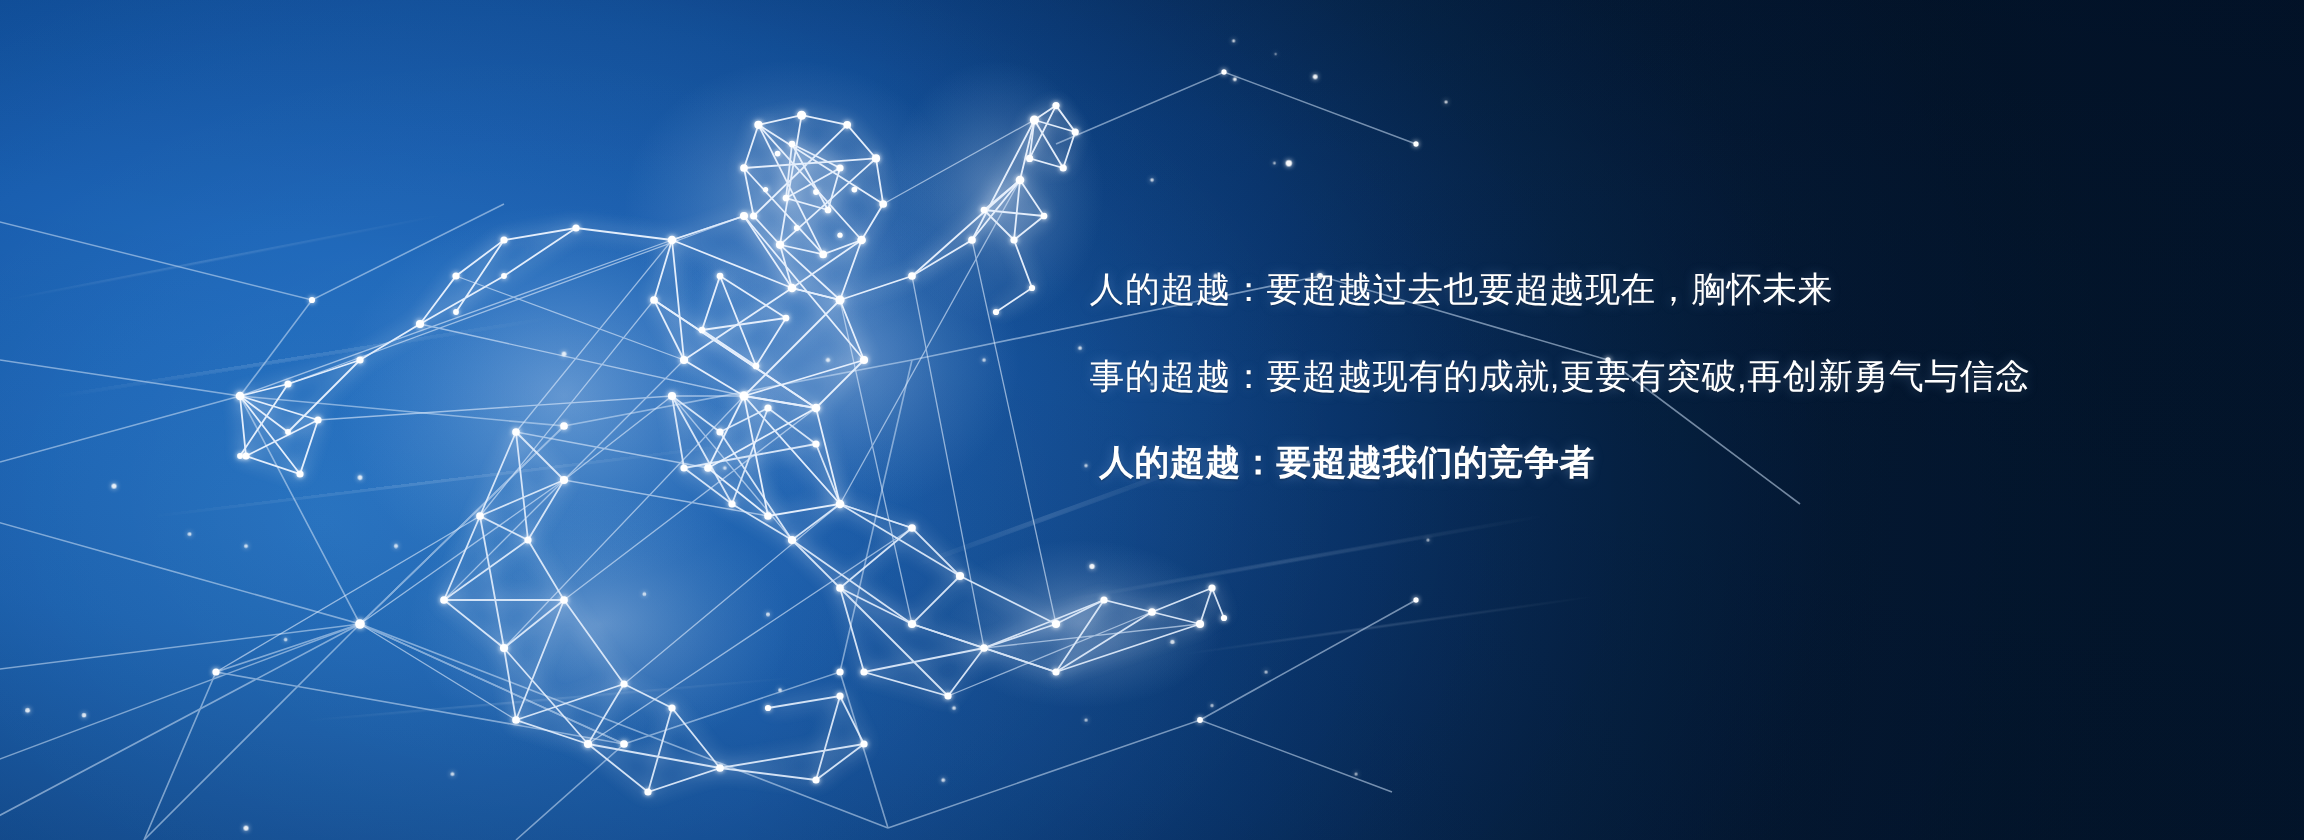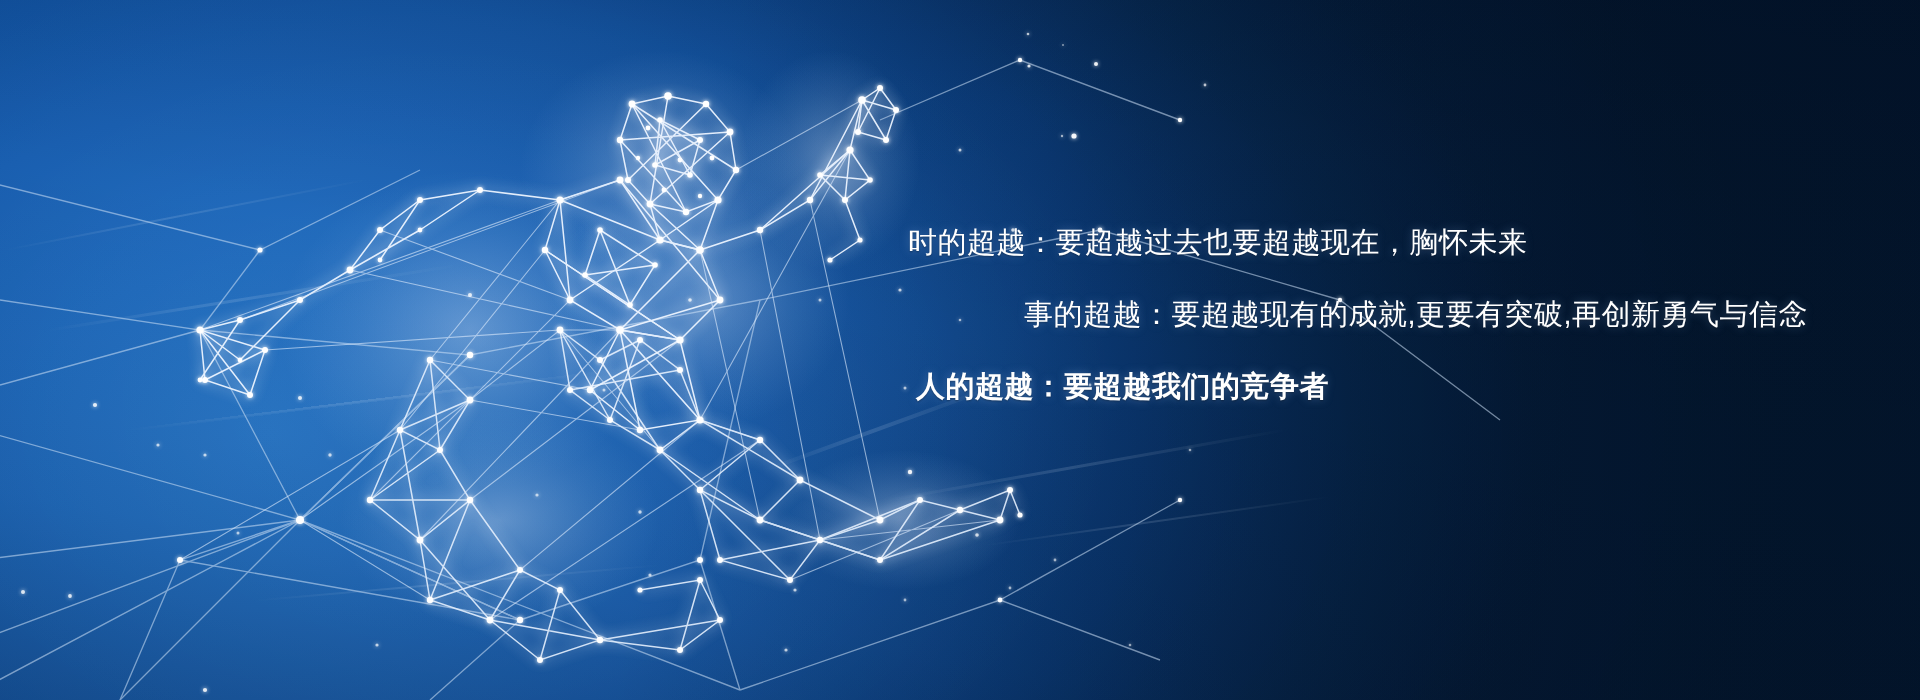--- a/index.html
+++ b/index.html
@@ -80,21 +80,21 @@
   .tagline {
     color: #ffffff;
     font-size: 29px;
     line-height: 1;
     letter-spacing: 0.5px;
     white-space: nowrap;
     text-shadow: 0 0 10px rgba(150,190,240,0.35), 0 1px 2px rgba(0,0,0,0.35);
     font-weight: 400;
   }
   .tagline.l1 { margin: 0 0 0 0; }
-  .tagline.l2 { margin: 43px 0 0 0; text-align: right; }
+  .tagline.l2 { margin: 43px 0 0 0; }
   .tagline.l3 { margin: 43px 0 0 8px; font-weight: bold; }
 </style>
 </head>
 <body>
 
 <div id="banner">
 
   <div class="bg-base"></div>
   <div class="bg-dark-right"></div>
   <div class="bg-top-dark"></div>
@@ -406,18 +406,18 @@
       <circle cx="910" cy="472" r="2.2" opacity="0.9"></circle>
       <circle cx="977" cy="535" r="1.8" opacity="0.75"></circle>
       <circle cx="795" cy="590" r="1.6" opacity="0.7"></circle>
       <circle cx="1010" cy="588" r="1.4" opacity="0.6"></circle>
       <circle cx="640" cy="512" r="1.7" opacity="0.7"></circle>
       <circle cx="537" cy="495" r="1.6" opacity="0.65"></circle>
     </g>
   </svg>
 
   <div class="text-block">
-    <div class="tagline l1">时的超越：要超越过去也要超越现在，胸怀未来</div>
+    <div class="tagline l1">人的超越：要超越过去也要超越现在，胸怀未来</div>
     <div class="tagline l2">事的超越：要超越现有的成就,更要有突破,再创新勇气与信念</div>
     <div class="tagline l3">人的超越：要超越我们的竞争者</div>
   </div>
 
 </div>
 
 </body></html>

